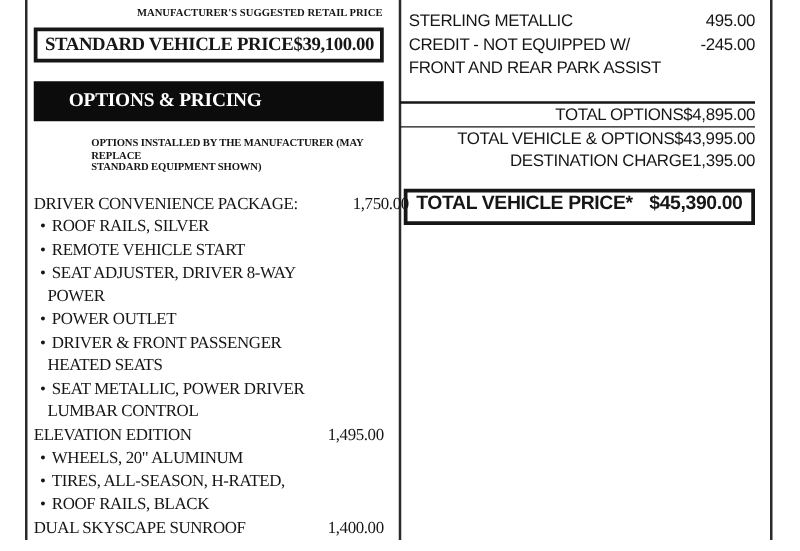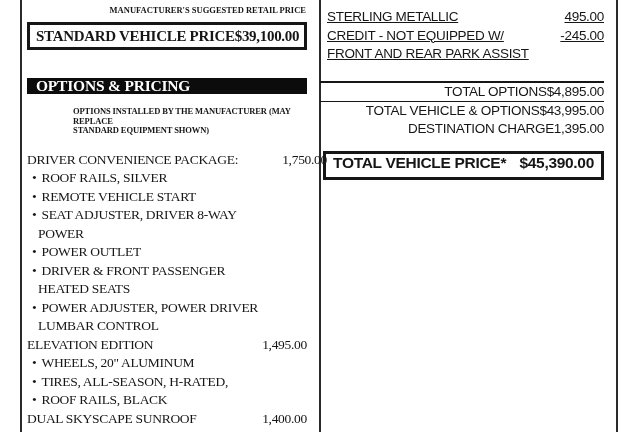--- a/index.html
+++ b/index.html
@@ -30,41 +30,41 @@
     padding-top: 5px; font-size: 8.5px; line-height: 10px;
     text-align: right; letter-spacing: 0; font-weight: bold; padding-right: 1px;
   }
   .svp-box {
     margin-top: 7px; height: 28px; border: 3px solid var(--ink);
     display: flex; justify-content: space-between; align-items: center;
     padding: 0 6px; font-size: 15px; font-weight: bold; letter-spacing: -0.3px;
     white-space: nowrap;
   }
   .banner {
-    margin-top: 28px; height: 16px; background: var(--banner_bg); color: var(--banner_text);
-    display: flex; align-items: center; padding-left: 9px;
+    margin-top: 15px; height: 32px; background: var(--banner_bg); color: var(--banner_text);
+    display: flex; align-items: center; padding-left: 28px;
     font-size: 15.5px; font-weight: bold; letter-spacing: -0.2px;
   }
   .opts-note { margin-top: 13px; font-size: 8.5px; line-height: 9.5px; font-weight: bold; letter-spacing: -0.1px; margin-left: 46px; }
 
   .opt-list { margin-top: 15px; }
   .opt-row {
     display: flex; justify-content: space-between; align-items: baseline;
     line-height: 18.5px; font-size: 13.5px; letter-spacing: -0.3px; white-space: nowrap; gap: 44px;
   }
   .opt-row .bullet { display: none; margin-right: 5px; }
   .opt-row.kind-bullet { padding-left: 5px; }
   .opt-row.kind-bullet .bullet { display: inline; }
   .opt-row.kind-cont { padding-left: 11px; }
   .opt-price { text-align: right; }
 
   
   .right-col { position: absolute; left: 327px; top: 0; width: 277px; }
 
-  .ritem-list { margin-top: 8px; text-decoration: underline; }
+  .ritem-list { margin-top: 8px; }
   .r-row {
     display: flex; justify-content: space-between; align-items: baseline;
     line-height: 18.5px; font-size: 13.5px; letter-spacing: -0.3px; white-space: nowrap;
   }
   .totals {
     margin-top: 17px; margin-left: -7px;
     border-top: 2px solid var(--ink);
   }
   .t-row {
     display: flex; justify-content: flex-end; align-items: baseline;
@@ -137,21 +137,21 @@
     <span class="opt-label"><span class="bullet">•</span><span class="opt-text">DRIVER &amp; FRONT PASSENGER</span></span>
     <span class="opt-price"></span>
   </div>
 
   <div class="opt-row kind-cont">
     <span class="opt-label"><span class="opt-text">HEATED SEATS</span></span>
     <span class="opt-price"></span>
   </div>
 
   <div class="opt-row kind-bullet">
-    <span class="opt-label"><span class="bullet">•</span><span class="opt-text">POWER ADJUSTER, POWER DRIVER</span></span>
+    <span class="opt-label"><span class="bullet">•</span><span class="opt-text">SEAT METALLIC, POWER DRIVER</span></span>
     <span class="opt-price"></span>
   </div>
 
   <div class="opt-row kind-cont">
     <span class="opt-label"><span class="opt-text">LUMBAR CONTROL</span></span>
     <span class="opt-price"></span>
   </div>
 
   <div class="opt-row kind-item">
     <span class="opt-label"><span class="opt-text">ELEVATION EDITION</span></span>

